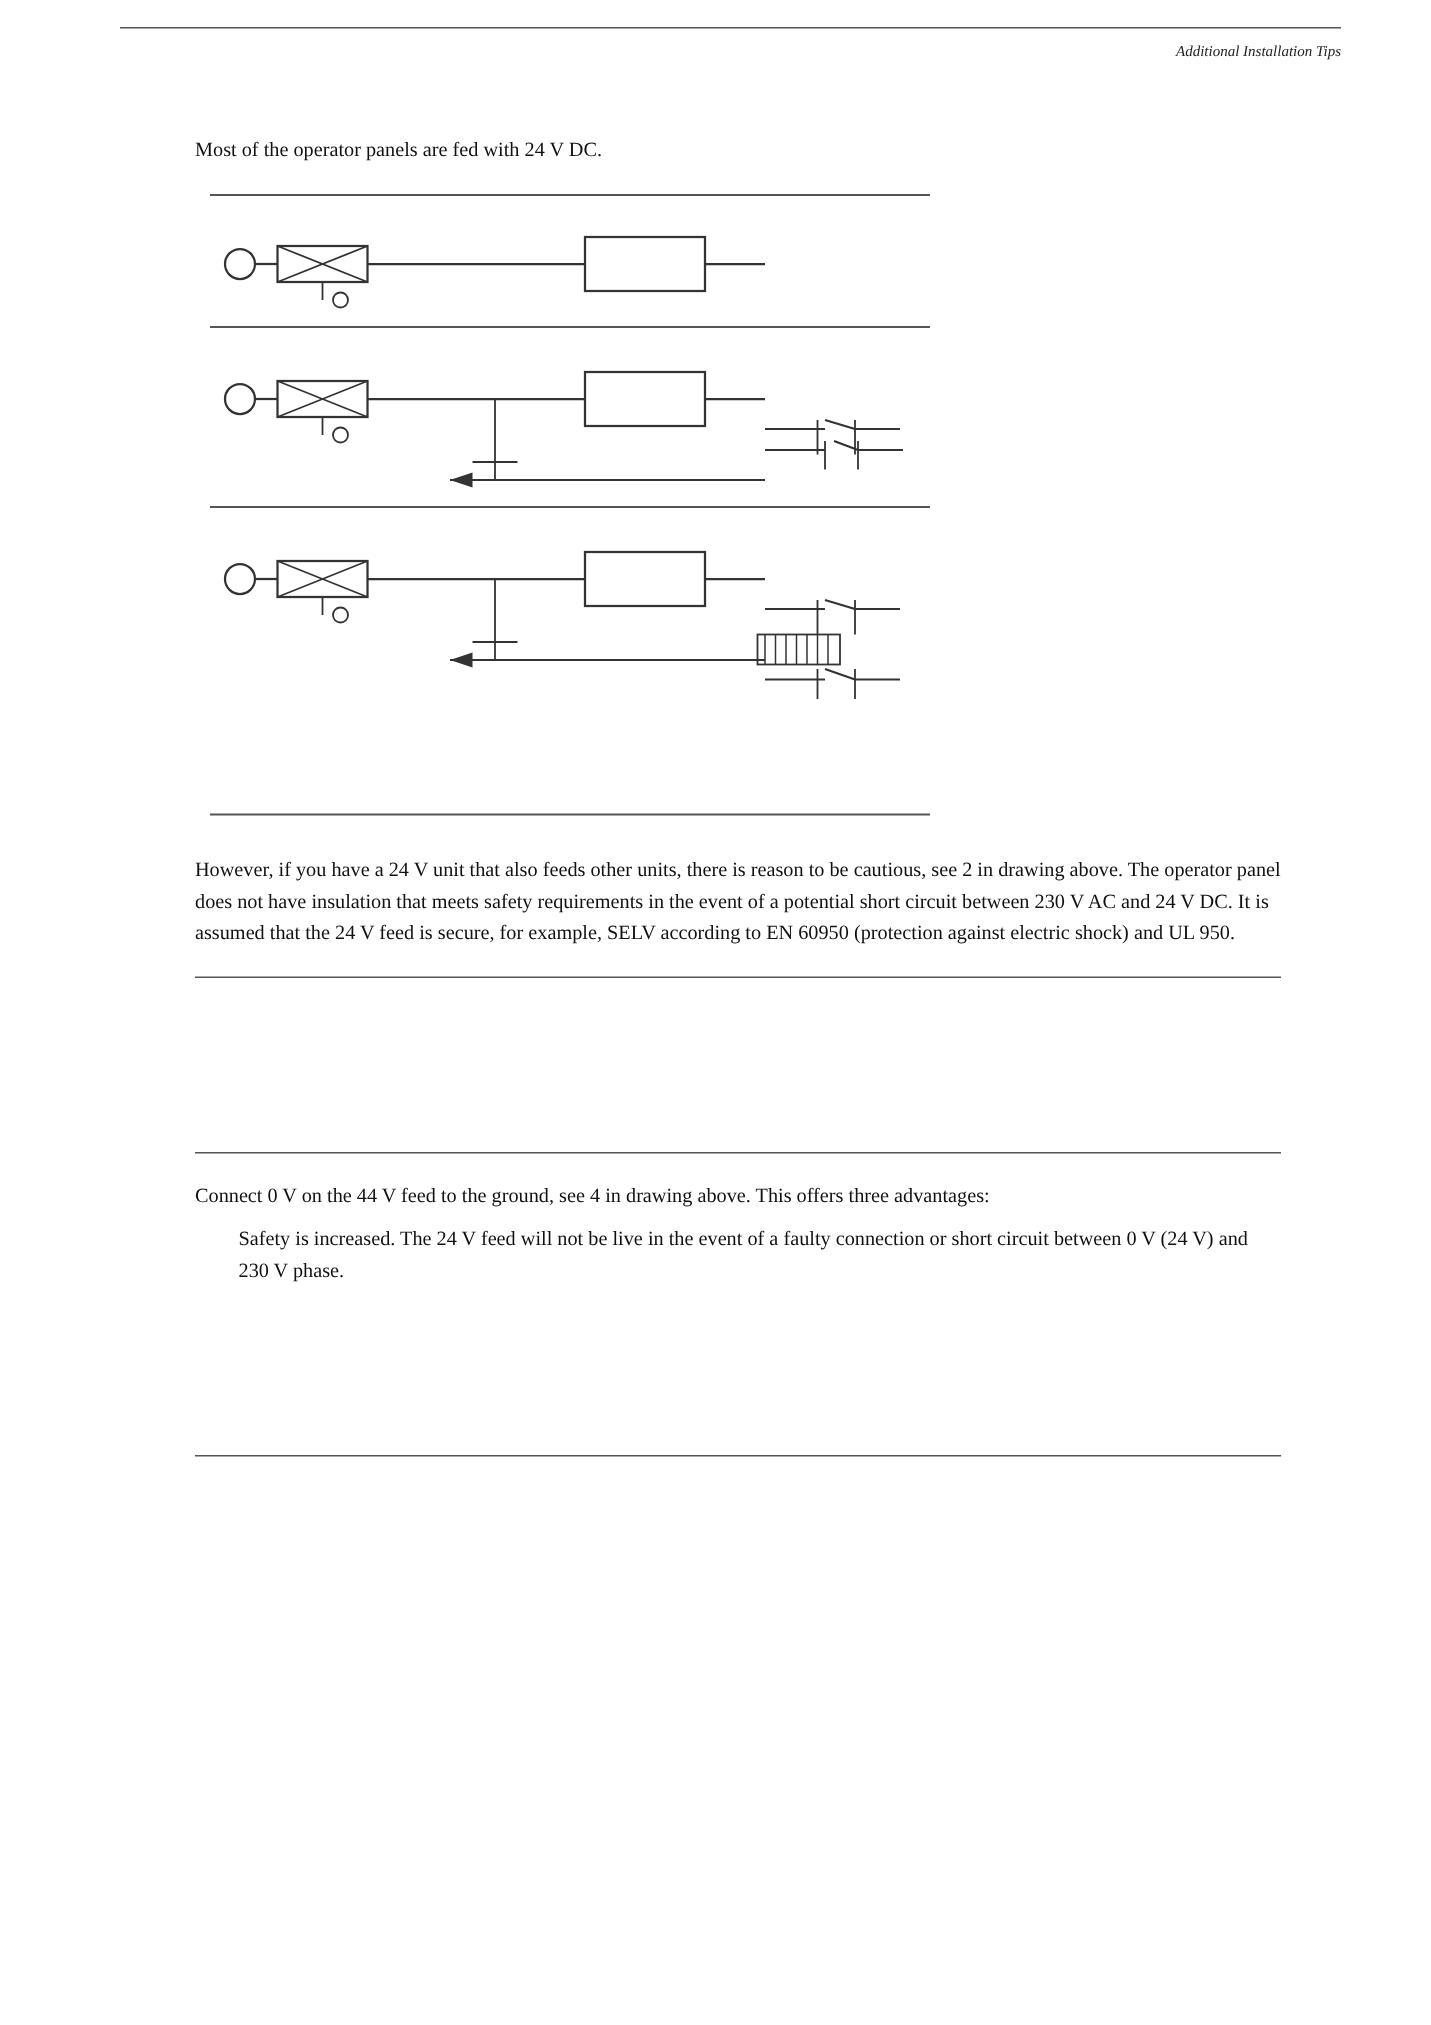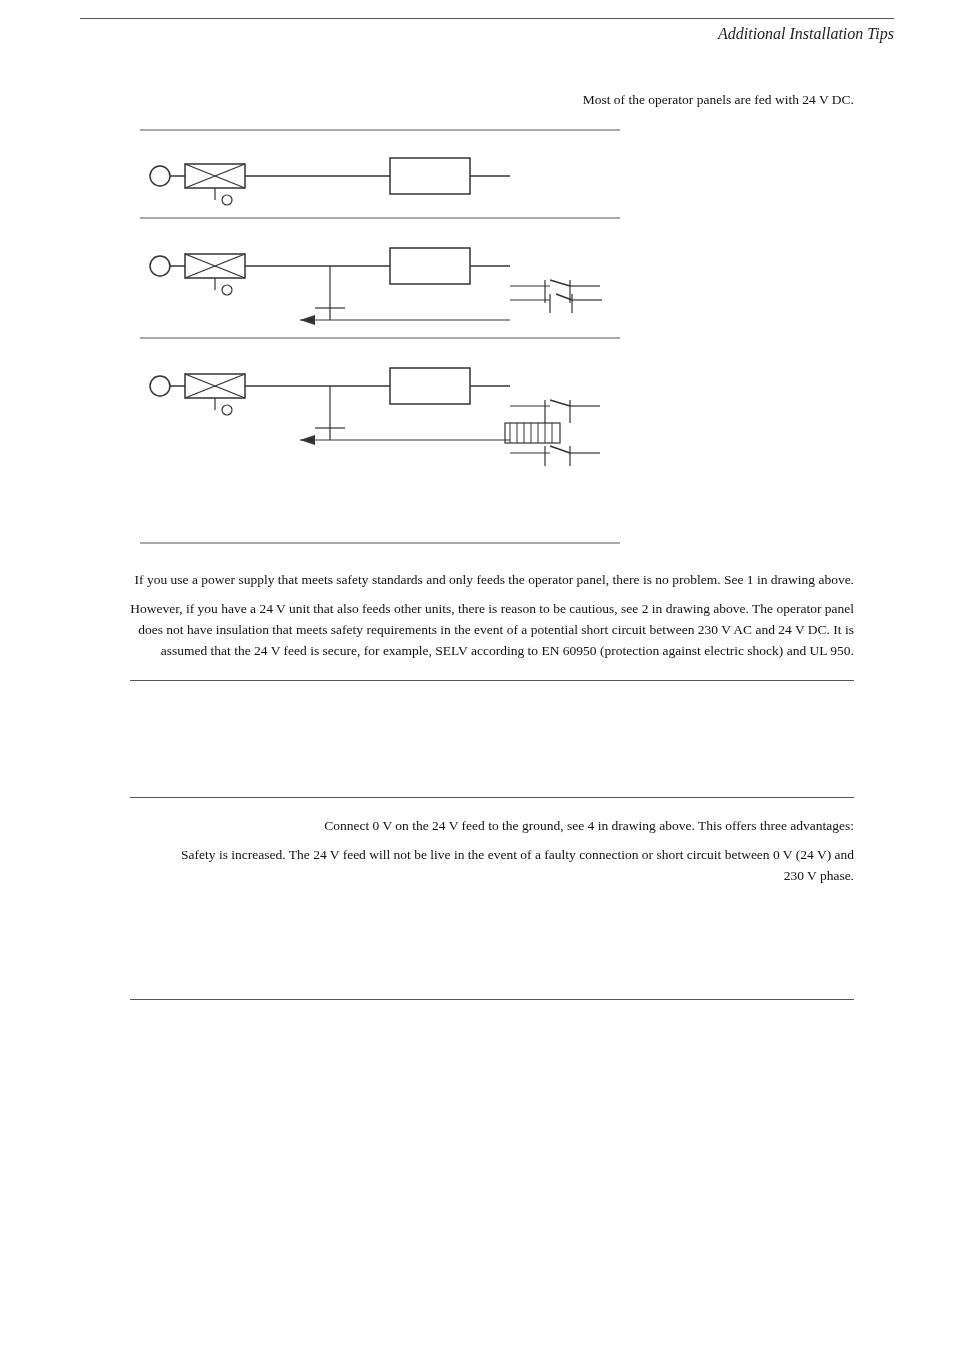--- a/index.html
+++ b/index.html
@@ -25,31 +25,30 @@
       position: absolute;
       top: 18px;
       left: 80px;
       right: 60px;
       border-top: 1.5px solid #555;
       padding-top: 6px;
       text-align: right;
     }
     .header-title {
       font-style: italic;
-      font-size: 16px;
+      font-size: 10px;
       color: #222;
     }
 
     
     .content {
       position: absolute;
       top: 90px;
       left: 130px;
       right: 100px;
-      text-align: right;
     }
 
     .intro-text {
       font-size: 13.5px;
       margin-bottom: 18px;
       line-height: 1.5;
     }
 
     
     .diagram-area {
@@ -199,32 +198,31 @@
         <line x1="415" y1="318" x2="415" y2="338" stroke="#333" stroke-width="1.2"></line>
         <line x1="420" y1="318" x2="440" y2="325" stroke="#333" stroke-width="1.5"></line>
         <line x1="440" y1="318" x2="440" y2="338" stroke="#333" stroke-width="1.2"></line>
         <line x1="440" y1="325" x2="470" y2="325" stroke="#333" stroke-width="1.2"></line>
 
         <line x1="10" y1="415" x2="490" y2="415" stroke="#555" stroke-width="1.2"></line>
       </svg>
     </div>
 
     <div class="text-section">
-      <p>If you use a power supply that meets safety standards and only feeds the operator panel, there is no problem.  See 1 in drawing above.</p>
       <p>However, if you have a 24 V unit that also feeds other units, there is reason to be cautious, see 2 in drawing above.  The operator panel does not have insulation that meets safety requirements in the event of a potential short circuit between 230 V AC and 24 V DC. It is assumed that the 24 V feed is secure, for example, SELV according to EN 60950 (protection against electric shock) and UL 950.</p>
     </div>
 
     <hr class="separator">
 
     <div style="height: 80px;"></div>
 
     <hr class="separator">
 
     <div class="text-section">
-      <p>Connect 0 V on the 24 V feed to the ground, see 4 in drawing above.  This offers three advantages:</p>
+      <p>Connect 0 V on the 44 V feed to the ground, see 4 in drawing above.  This offers three advantages:</p>
       <div class="indent-list">Safety is increased.  The 24 V feed will not be live in the event of a faulty connection or short circuit between 0 V (24 V) and 230 V phase.</div>
     </div>
 
     <div style="height: 80px;"></div>
 
     <hr class="separator">
 
   </div>
 
 </div>

